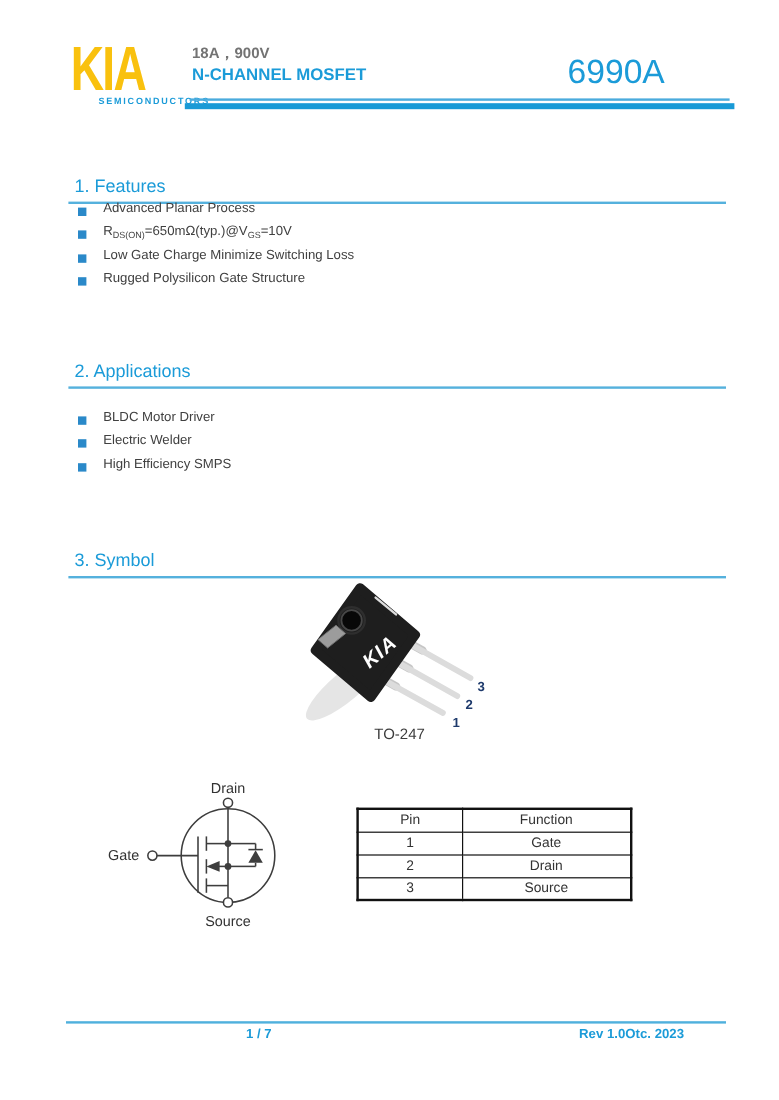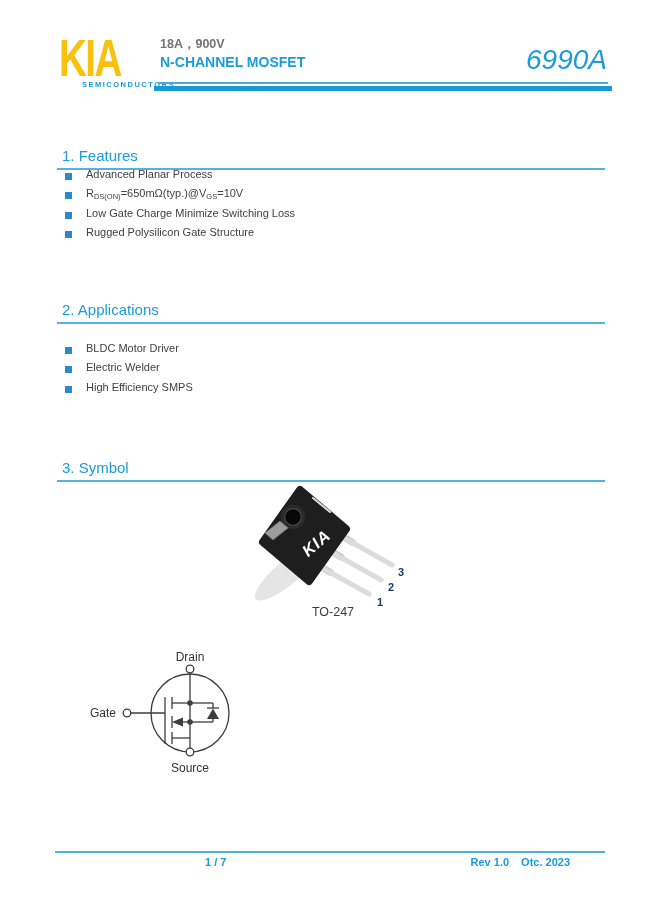--- a/index.html
+++ b/index.html
@@ -7,22 +7,22 @@
   body { font-family:"Liberation Sans", sans-serif; }
   .page { position:relative; width:649px; height:917px; background:#fff; overflow:hidden; }
 
   
   .brand { position:absolute; left:59px; top:28px; font-size:52px; font-weight:bold;
            color:#f9c10e; letter-spacing:-2px; transform:scaleX(0.74); transform-origin:left top; }
   .tagline { position:absolute; left:58px; top:80px; font-size:7.5px; font-weight:bold;
              letter-spacing:1.5px; color:#1b9bd8;padding-left:24px; }
   .sub1 { position:absolute; left:160px; top:36px; font-size:12.5px; font-weight:bold; color:#737373; }
   .sub2 { position:absolute; left:160px; top:54px; font-size:14px; font-weight:bold; color:#1b9bd8; }
-  .part { position:absolute; left:420px; top:44px; width:187px; text-align:right;
-          font-size:28px; color:#1b9bd8;font-style:italic; }
+  .part { position:absolute; left:420px; top:44px; width:187px; text-align:center;
+          font-size:28px; color:#1b9bd8; }
   .rule-thin  { position:absolute; left:158px; top:82px; width:450px; height:2px; background:#4aabdd; }
   .rule-thick { position:absolute; left:154px; top:86px; width:458px; height:5px; background:#199ad6; }
 
   
   .sec-head { position:absolute; left:57px; width:548px; font-size:15px; color:#1b9bd8;
               padding:0 0 4px 5px; border-bottom:2px solid #55b1dd; }
   .list { position:absolute; left:65px; list-style:none; }
   .list li { height:19.6px; display:flex; align-items:flex-end; font-size:11px; color:#404040; }
   .sq { display:inline-block; width:7px; height:7px; background:#2a89c9; margin-right:14px; flex:0 0 auto; }
   .subtxt { font-size:7.5px; position:relative; top:2px; }
@@ -43,21 +43,21 @@
   .pintable { border:2px solid #111; }
   .pintable .c1 { width:87px; }
   .pintable .c2 { width:141px; }
 
   
   .foot-rule { position:absolute; left:55px; top:851px; width:550px; height:2px; background:#4fb0dd; }
   .foot-page { position:absolute; left:205px; top:856px; width:220px; text-align:left;
                font-size:11px; font-weight:bold; color:#1b9bd8; }
   .foot-right { position:absolute; left:390px; top:856px; width:180px; text-align:right;
                 font-size:11px; font-weight:bold; color:#1b9bd8; }
-  .foot-right span + span { margin-left:12px; }
+  .foot-right span + span { margin-left:0; }
 </style>
 </head>
 <body>
 
 <div class="page">
 
   <div class="brand">KIA</div>
   <div class="tagline">SEMICONDUCTORS</div>
   <div class="sub1">18A，900V</div>
   <div class="sub2">N-CHANNEL MOSFET</div>
@@ -158,20 +158,40 @@
     </g>
     <polygon points="172,722 183,717.5 183,726.5" fill="#3d3d3d"></polygon>
     <polygon points="207,719 219,719 213,708.5" fill="#3d3d3d"></polygon>
     <circle cx="190" cy="703" r="2.8" fill="#3d3d3d"></circle>
     <circle cx="190" cy="722" r="2.8" fill="#3d3d3d"></circle>
     <text class="svg-label" x="190" y="661" text-anchor="middle">Drain</text>
     <text class="svg-label" x="116" y="717" text-anchor="end">Gate</text>
     <text class="svg-label" x="190" y="772" text-anchor="middle">Source</text>
   </svg>
 
+  <table class="pintable">
+    <tbody>
+      <tr>
+        <td class="c1">Pin</td>
+        <td class="c2">Function</td>
+      </tr>
+      <tr>
+        <td class="c1">1</td>
+        <td class="c2">Gate</td>
+      </tr>
+      <tr>
+        <td class="c1">2</td>
+        <td class="c2">Drain</td>
+      </tr>
+      <tr>
+        <td class="c1">3</td>
+        <td class="c2">Source</td>
+      </tr>
+    </tbody>
+  </table>
 
   <div class="foot-rule"></div>
   <div class="foot-page">1 / 7</div>
   <div class="foot-right">
     <span>Rev 1.0</span><span>Otc. 2023</span>
   </div>
 
 </div>
 
 </body></html>

